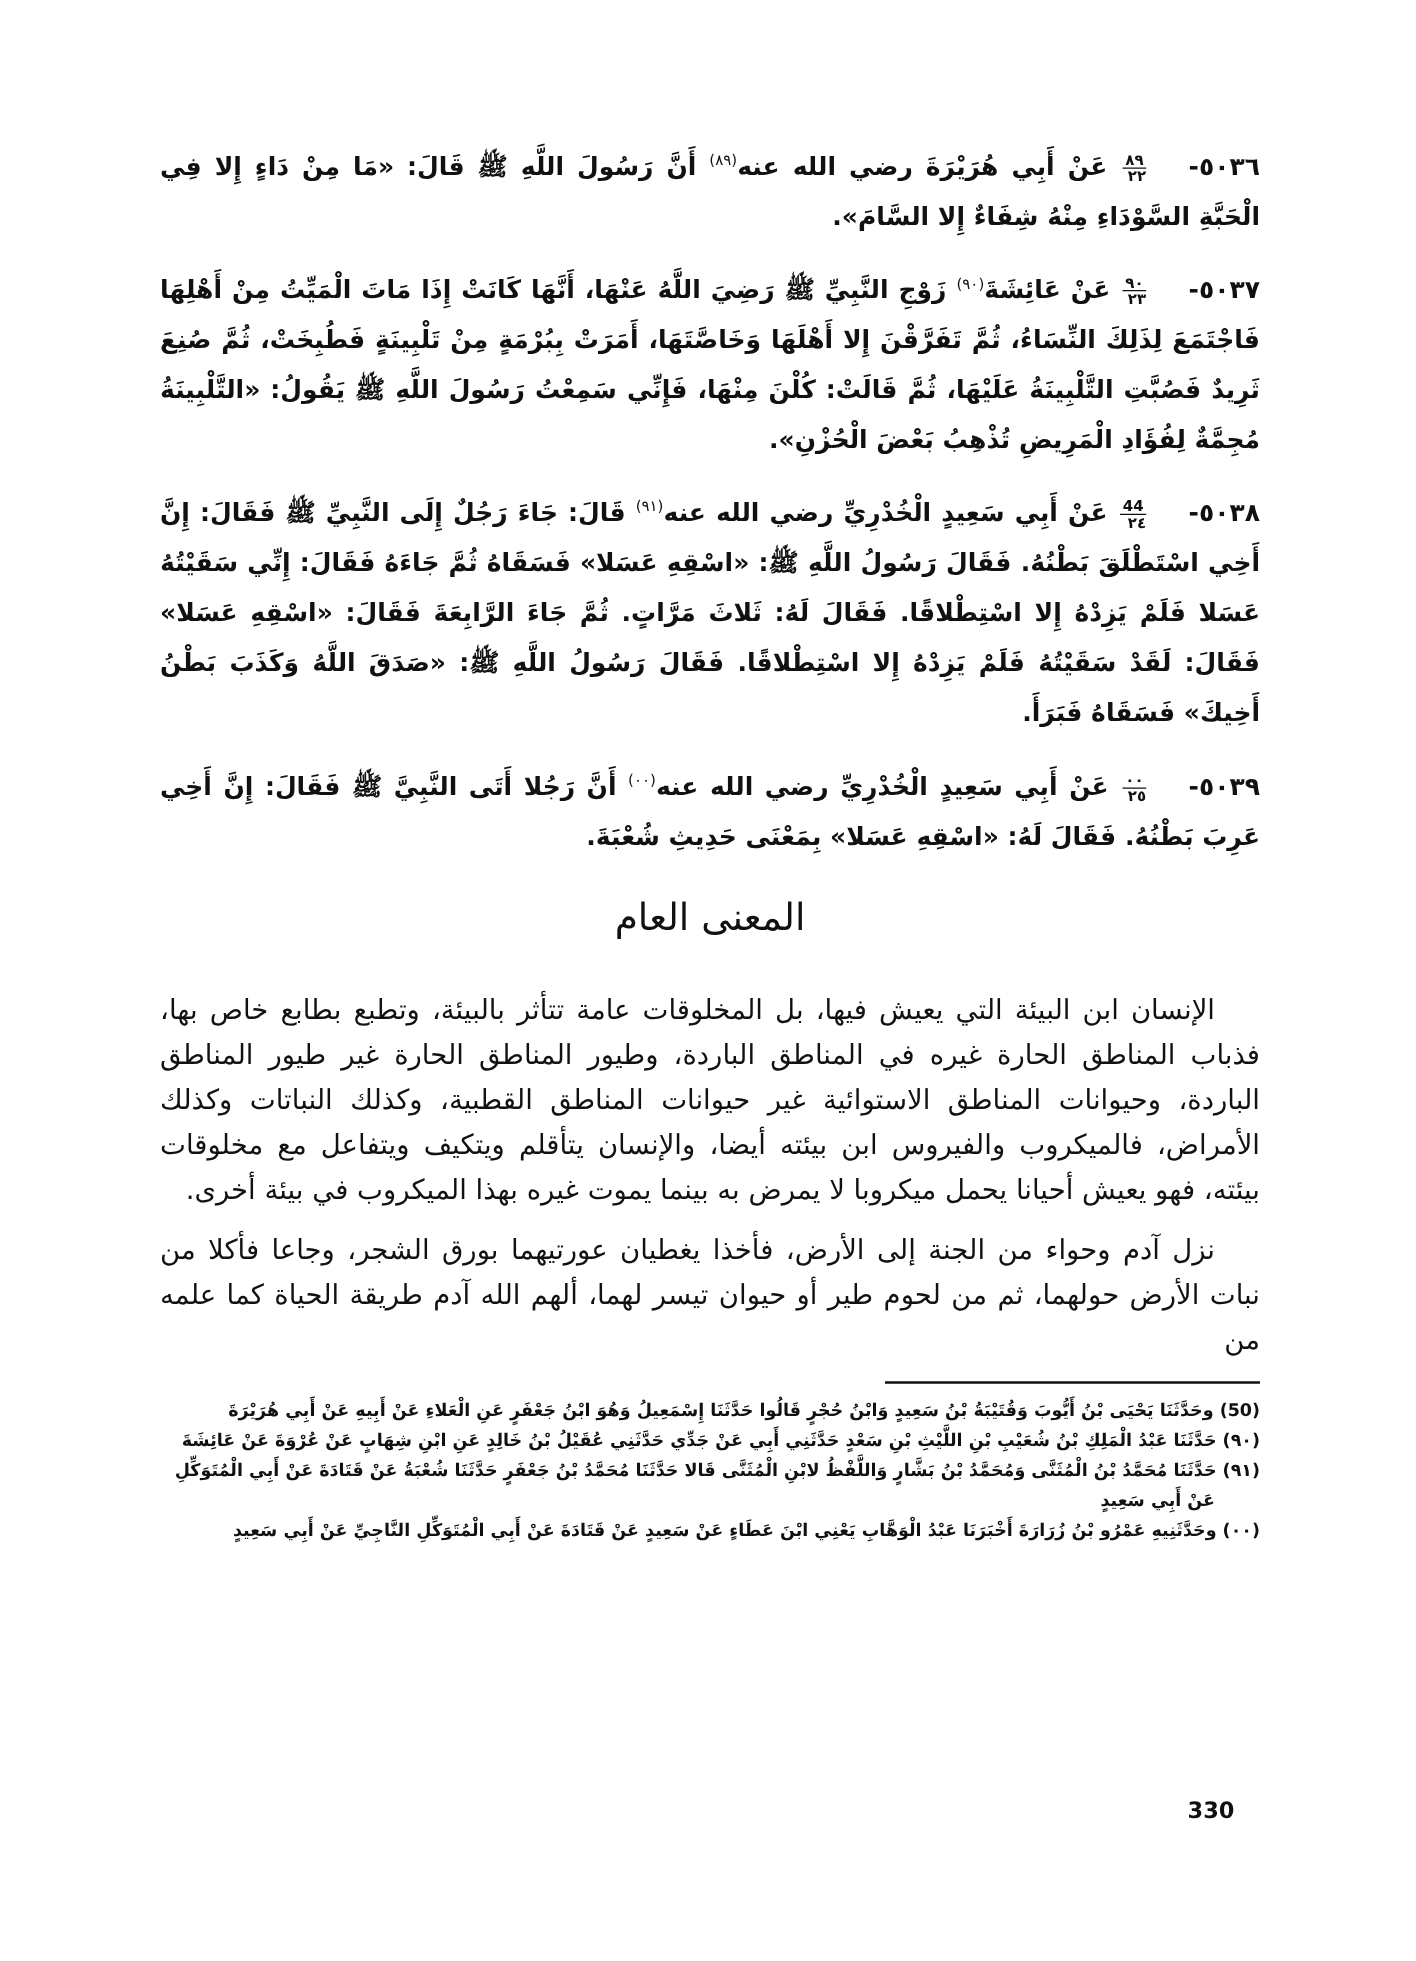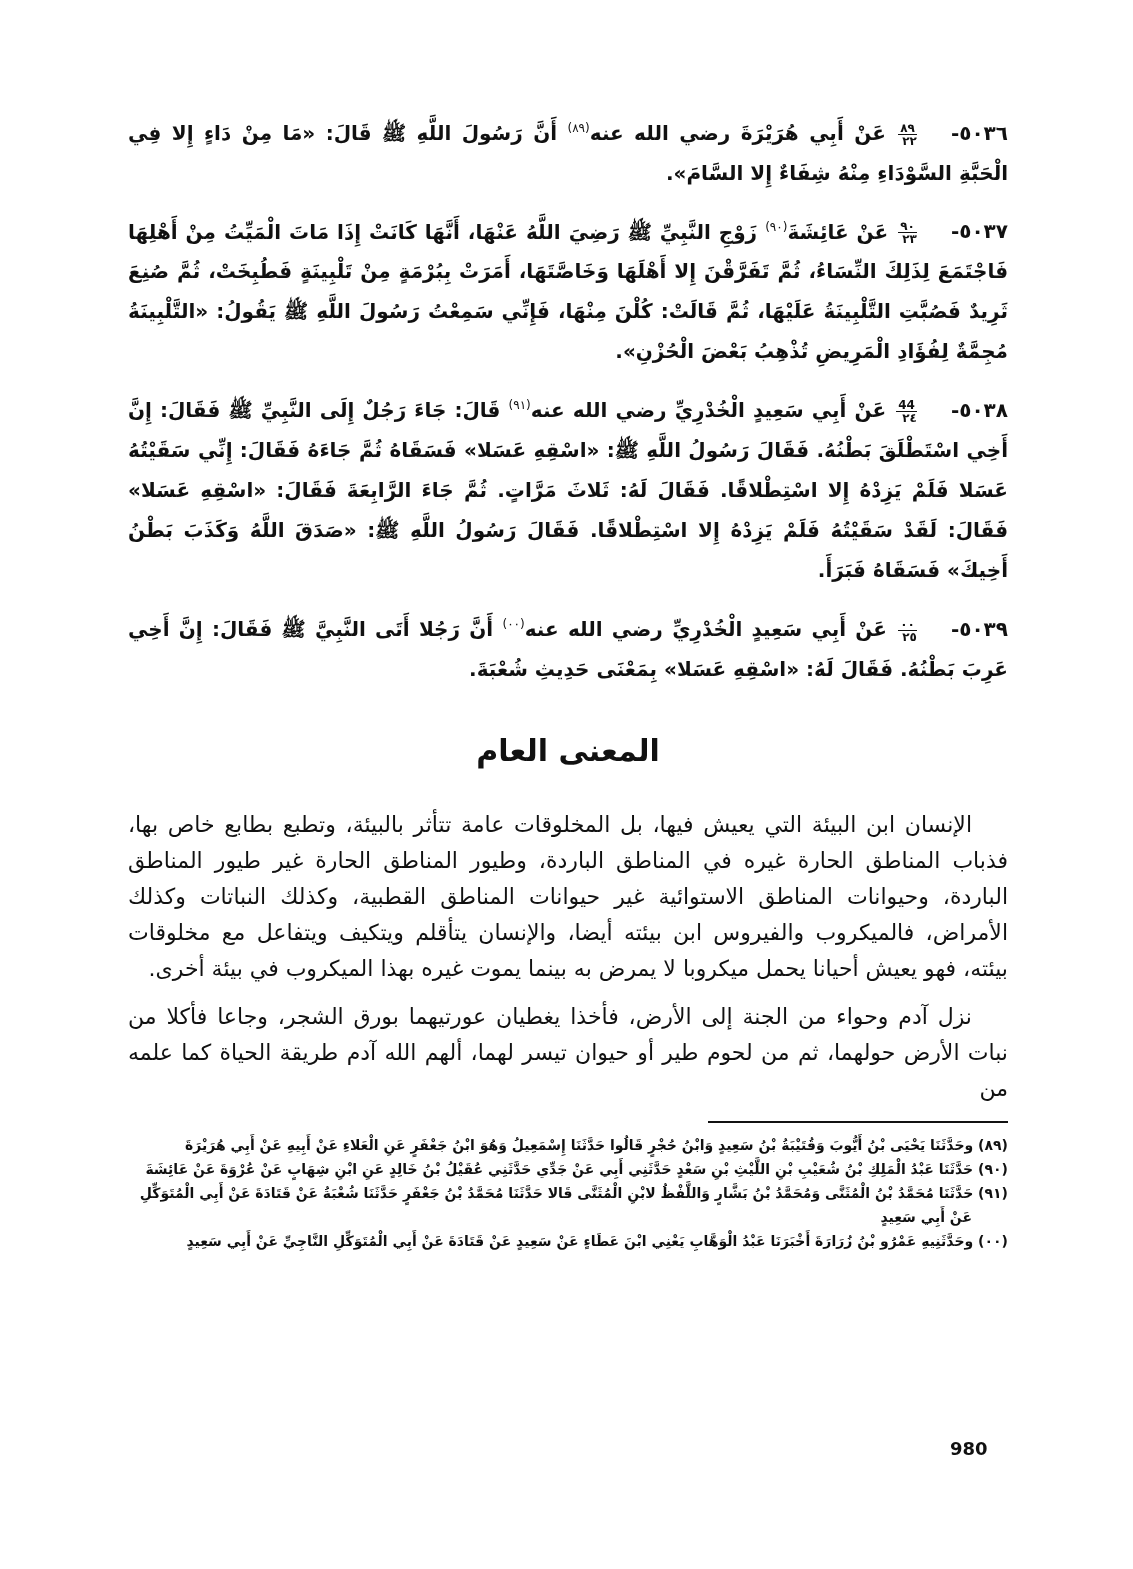--- a/index.html
+++ b/index.html
@@ -49,23 +49,23 @@
       border-bottom: 1.5px solid #111;
       padding: 0 2px;
     }
     .hadith sup {
       font-size: 12px;
       font-weight: normal;
     }
     .section-title {
       text-align: center;
       font-family: "DejaVu Sans", sans-serif;
-      font-weight: bold;
+      font-weight: normal;
       font-size: 30px;
-      margin: 40px 0 34px 0;
+      margin: 24px 0 34px 0;
       line-height: 44px;
     }
     .para {
       font-family: "DejaVu Sans", sans-serif;
       font-size: 22px;
       line-height: 36px;
       text-align: justify;
       text-align-last: right;
       text-indent: 36px;
       margin: 0 0 12px 0;
@@ -124,19 +124,19 @@
     <span>أَنَّ رَجُلا أَتَى النَّبِيَّ ﷺ فَقَالَ: إِنَّ أَخِي عَرِبَ بَطْنُهُ. فَقَالَ لَهُ: «اسْقِهِ عَسَلا» بِمَعْنَى حَدِيثِ شُعْبَةَ.</span>
   </p>
 
   <h2 class="section-title">المعنى العام</h2>
 
   <p class="para">الإنسان ابن البيئة التي يعيش فيها، بل المخلوقات عامة تتأثر بالبيئة، وتطبع بطابع خاص بها، فذباب المناطق الحارة غيره في المناطق الباردة، وطيور المناطق الحارة غير طيور المناطق الباردة، وحيوانات المناطق الاستوائية غير حيوانات المناطق القطبية، وكذلك النباتات وكذلك الأمراض، فالميكروب والفيروس ابن بيئته أيضا، والإنسان يتأقلم ويتكيف ويتفاعل مع مخلوقات بيئته، فهو يعيش أحيانا يحمل ميكروبا لا يمرض به بينما يموت غيره بهذا الميكروب في بيئة أخرى.</p>
   <p class="para">نزل آدم وحواء من الجنة إلى الأرض، فأخذا يغطيان عورتيهما بورق الشجر، وجاعا فأكلا من نبات الأرض حولهما، ثم من لحوم طير أو حيوان تيسر لهما، ألهم الله آدم طريقة الحياة كما علمه من</p>
 
   <div class="footnote-rule"></div>
 
-  <p class="footnote">(٨٩) وحَدَّثَنَا يَحْيَى بْنُ أَيُّوبَ وَقُتَيْبَةُ بْنُ سَعِيدٍ وَابْنُ حُجْرٍ قَالُوا حَدَّثَنَا إِسْمَعِيلُ وَهُوَ ابْنُ جَعْفَرٍ عَنِ الْعَلاءِ عَنْ أَبِيهِ عَنْ أَبِي هُرَيْرَةَ</p>
+  <p class="footnote">(50) وحَدَّثَنَا يَحْيَى بْنُ أَيُّوبَ وَقُتَيْبَةُ بْنُ سَعِيدٍ وَابْنُ حُجْرٍ قَالُوا حَدَّثَنَا إِسْمَعِيلُ وَهُوَ ابْنُ جَعْفَرٍ عَنِ الْعَلاءِ عَنْ أَبِيهِ عَنْ أَبِي هُرَيْرَةَ</p>
   <p class="footnote">(٩٠) حَدَّثَنَا عَبْدُ الْمَلِكِ بْنُ شُعَيْبِ بْنِ اللَّيْثِ بْنِ سَعْدٍ حَدَّثَنِي أَبِي عَنْ جَدِّي حَدَّثَنِي عُقَيْلُ بْنُ خَالِدٍ عَنِ ابْنِ شِهَابٍ عَنْ عُرْوَةَ عَنْ عَائِشَةَ</p>
   <p class="footnote">(٩١) حَدَّثَنَا مُحَمَّدُ بْنُ الْمُثَنَّى وَمُحَمَّدُ بْنُ بَشَّارٍ وَاللَّفْظُ لابْنِ الْمُثَنَّى قَالا حَدَّثَنَا مُحَمَّدُ بْنُ جَعْفَرٍ حَدَّثَنَا شُعْبَةُ عَنْ قَتَادَةَ عَنْ أَبِي الْمُتَوَكِّلِ عَنْ أَبِي سَعِيدٍ</p>
   <p class="footnote">(٠٠) وحَدَّثَنِيهِ عَمْرُو بْنُ زُرَارَةَ أَخْبَرَنَا عَبْدُ الْوَهَّابِ يَعْنِي ابْنَ عَطَاءٍ عَنْ سَعِيدٍ عَنْ قَتَادَةَ عَنْ أَبِي الْمُتَوَكِّلِ النَّاجِيِّ عَنْ أَبِي سَعِيدٍ</p>
 </div>
 
-<div class="page-number">980</div>
+<div class="page-number">330</div>
 
 </body></html>

